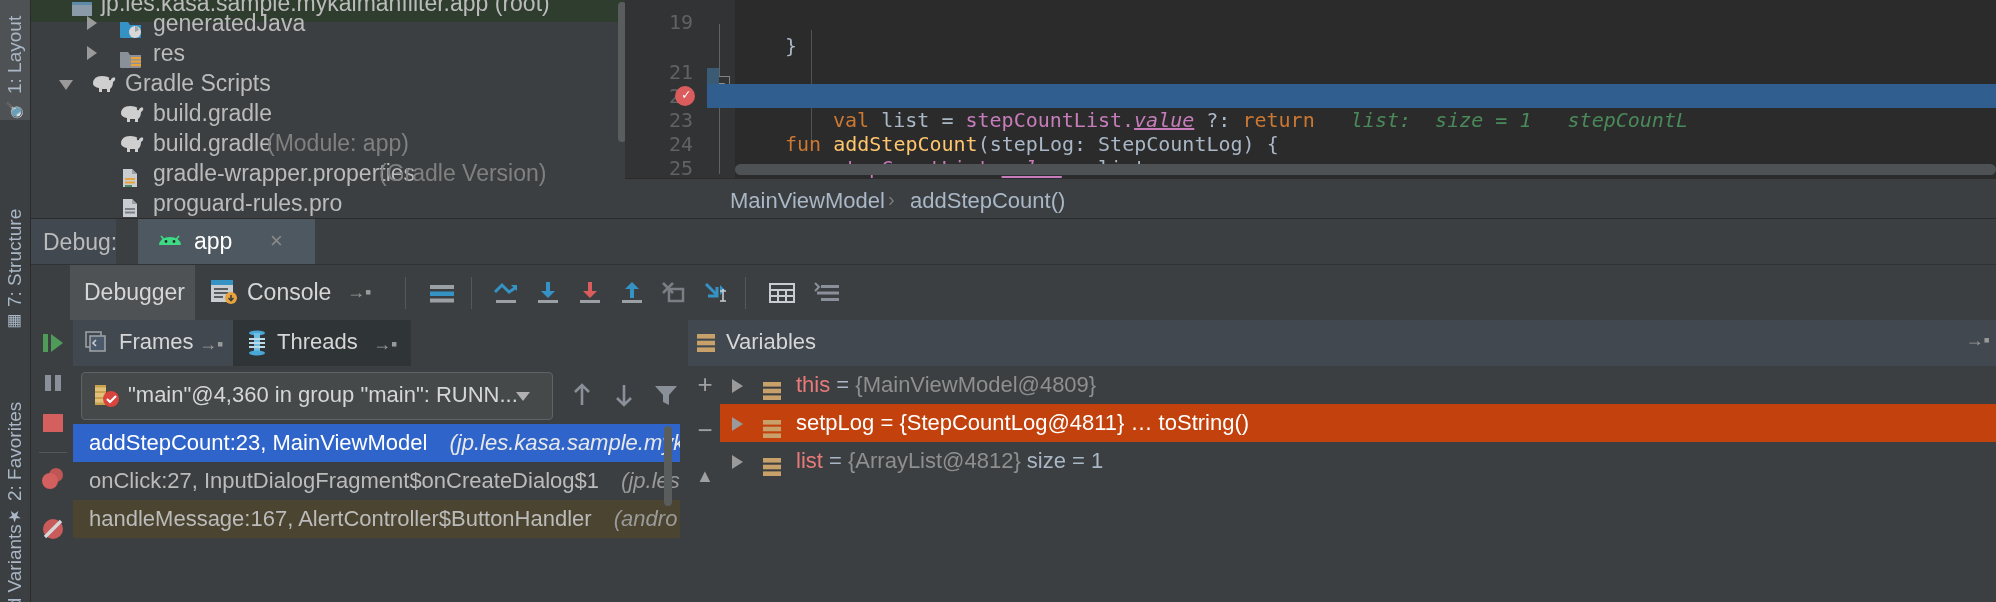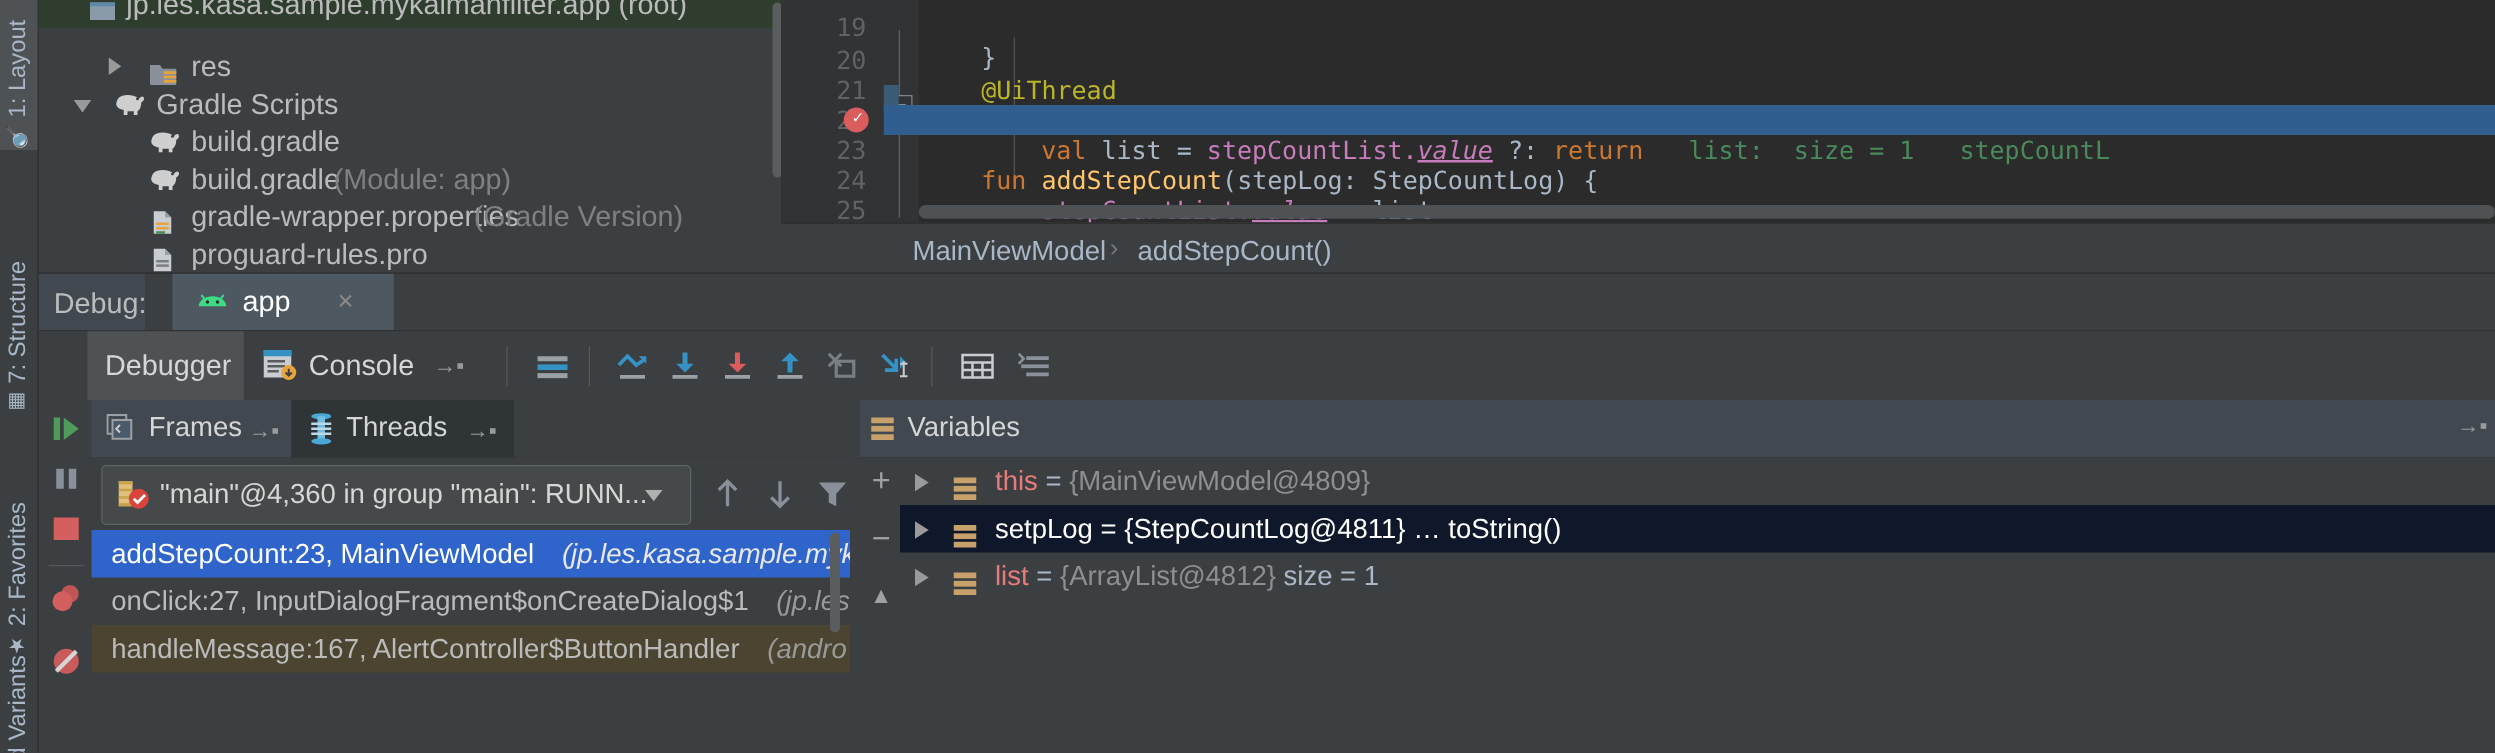--- a/index.html
+++ b/index.html
@@ -43,21 +43,21 @@
   .codeline{position:absolute;left:0;width:1371px;height:24px;line-height:24px;font-family:"DejaVu Sans Mono", monospace;font-size:20px;white-space:pre;}
   .lnum{position:absolute;left:0;width:68px;text-align:right;color:#606366;font-family:"DejaVu Sans Mono", monospace;font-size:20px;}
   .ctext{position:absolute;left:110px;white-space:pre;}
   .hl{background:#2f5e8f;}
   .k-anno{color:#bbb529;}
   .k-kw{color:#cc7832;}
   .k-fn{color:#ffc66d;}
   .k-id{color:#a9b7c6;}
   .k-prop{color:#c77dbb;}
   .k-under{text-decoration:underline;font-style:italic;}
-  .k-hint{color:#4a8a5a;}
+  .k-hint{color:#4a8a5a;font-style:italic;}
   .k-hint-sel{color:#e8e84a;font-style:italic;}
   
   .fold{position:absolute;left:87px;width:16px;height:16px;border:1px solid #7f8386;color:#9aa0a3;font-size:12px;line-height:14px;text-align:center;background:#313335;}
   .foldline{position:absolute;left:94px;width:1px;background:#5e6366;}
   .indentline{position:absolute;width:1px;background:#4f5355;}
   .breakpoint{position:absolute;width:20px;height:20px;border-radius:50%;background:#db5c5c;}
   .bpcheck{position:absolute;color:#ffffff;font-size:14px;line-height:14px;}
   
   #breadcrumb{left:625px;top:178px;width:1371px;height:40px;background:#3c3f41;border-top:1px solid #2b2b2b;}
   #breadcrumb .bc{position:absolute;top:9px;font-size:22px;color:#a9b7c6;}
@@ -106,21 +106,21 @@
   #v-splitter{left:680px;top:320px;width:8px;height:282px;background:#3c3f41;}
   
   #vars-header{left:688px;top:320px;width:1308px;height:46px;background:#41484f;border-bottom:1px solid #2b2b2b;}
   #vars-ico{position:absolute;left:8px;top:13px;width:22px;height:20px;}
   #vars-label{position:absolute;left:38px;top:9px;font-size:22px;color:#d6d6d6;}
   #vars-pin{position:absolute;right:6px;top:10px;font-size:18px;color:#9a9a9a;}
   #vars-sidebtns{left:688px;top:366px;width:32px;height:236px;background:#3c3f41;}
   .vbtn{position:absolute;left:6px;width:22px;height:22px;color:#a0a0a0;font-size:26px;line-height:20px;text-align:center;}
   #vars-list{left:720px;top:366px;width:1276px;height:236px;background:#3c3f41;overflow:hidden;}
   .var-row{position:relative;height:38px;line-height:38px;white-space:nowrap;font-size:22px;}
-  .var-row.sel{background:#0f172a;padding-left:11px;}
+  .var-row.sel{background:#c2410c;padding-left:11px;}
   .var-arrow{position:absolute;left:12px;top:13px;width:0;height:0;border-left:11px solid #9a9a9a;border-top:7px solid transparent;border-bottom:7px solid transparent;}
   .var-ico{position:absolute;left:42px;top:9px;width:22px;height:20px;}
   .var-text{position:absolute;left:76px;top:0;white-space:nowrap;}
   .v-name{color:#e87a7a;}
   .v-eq{color:#a9b7c6;}
   .v-val{color:#8f8f8f;}
   .v-extra{color:#a9b7c6;}
   .var-row.sel .v-name,.var-row.sel .v-eq,.var-row.sel .v-val,.var-row.sel .v-extra{color:#ffffff;}
 </style>
 </head>
@@ -149,20 +149,31 @@
   <div class="tree-row sel" style="top:-16px;position:absolute;left:0;width:594px;">
     <span class="tico" style="left:40px;top:9px;">
       <svg width="22" height="22" viewBox="0 0 22 22">
           <rect x="1" y="4" width="20" height="14" fill="#8a9aa8"></rect>
           <rect x="1" y="4" width="20" height="3" fill="#5d8aa8"></rect>
         </svg>
     </span>
     <span class="tlabel" style="left:70px;">jp.les.kasa.sample.mykalmanfilter.app (root)</span>
   </div>
 
+  <div class="tree-row" style="top:4px;position:absolute;left:0;width:594px;">
+    <span class="arrow right" style="left:56px;"></span>
+    <span class="tico" style="left:88px;">
+      <svg width="24" height="22" viewBox="0 0 24 22">
+        <path d="M1 4 h8 l2 3 h11 v12 a1 1 0 0 1 -1 1 h-19 a1 1 0 0 1 -1 -1 z" fill="#3592c4"></path>
+        <circle cx="16" cy="14" r="6" fill="#d8d8d8"></circle>
+        <path d="M16 8 a6 6 0 0 1 4 4 l-4 2z" fill="#9aa0a3"></path>
+      </svg>
+    </span>
+    <span class="tlabel" style="left:122px;">generatedJava</span>
+  </div>
 
   <div class="tree-row" style="top:34px;position:absolute;left:0;width:594px;">
     <span class="arrow right" style="left:56px;"></span>
     <span class="tico" style="left:88px;">
       <svg width="24" height="22" viewBox="0 0 24 22">
         <path d="M1 4 h8 l2 3 h11 v12 a1 1 0 0 1 -1 1 h-19 a1 1 0 0 1 -1 -1 z" fill="#8a9099"></path>
         <rect x="12" y="9" width="10" height="2.2" fill="#e8a33d"></rect>
         <rect x="12" y="12.5" width="10" height="2.2" fill="#e8a33d"></rect>
         <rect x="12" y="16" width="10" height="2.2" fill="#e8a33d"></rect>
       </svg>
@@ -238,24 +249,20 @@
 
   <div class="indentline" style="left:186px;top:30px;height:120px;"></div>
 
   <div class="foldline" style="left:94px;top:24px;height:150px;"></div>
 
   <div class="codeline" style="top:-14px;">
     <span class="lnum">19</span>
     <span class="ctext k-id" style="left:160px;">}</span>
   </div>
 
-  <div class="codeline" style="top:12px;">
-    <span class="lnum">20</span>
-    <span class="ctext k-anno" style="left:160px;">@UiThread</span>
-  </div>
 
   <div class="codeline" style="top:36px;">
     <span class="lnum">21</span>
     <span class="fold" style="top:40px;">─</span>
     <span class="abs" style="left:82px;top:32px;width:12px;height:22px;background:#3b5a73;"></span>
     <span class="ctext" style="left:160px;"><span class="k-kw">fun </span><span class="k-fn">addStepCount</span><span class="k-id">(stepLog: StepCountLog) {</span></span>
   </div>
 
   <div class="codeline" style="top:60px;">
     <span class="lnum">22</span>

